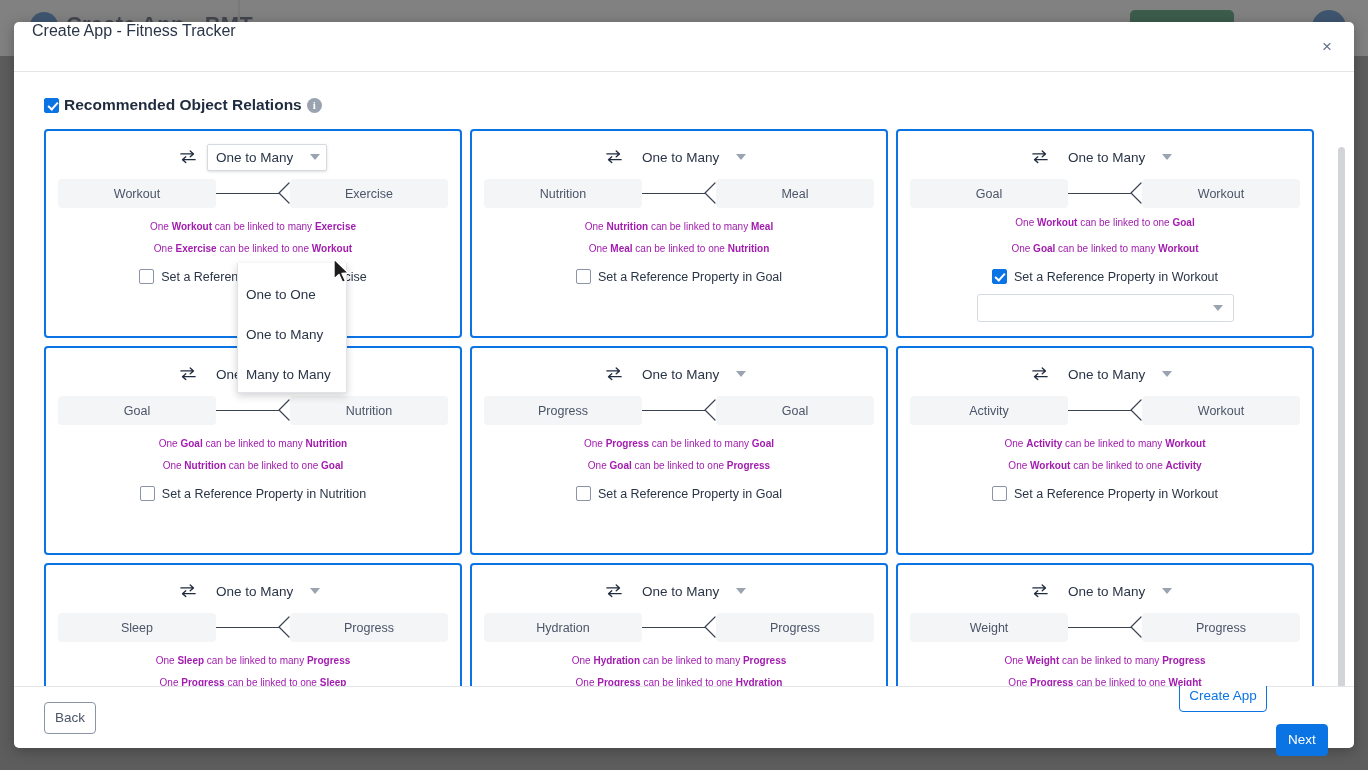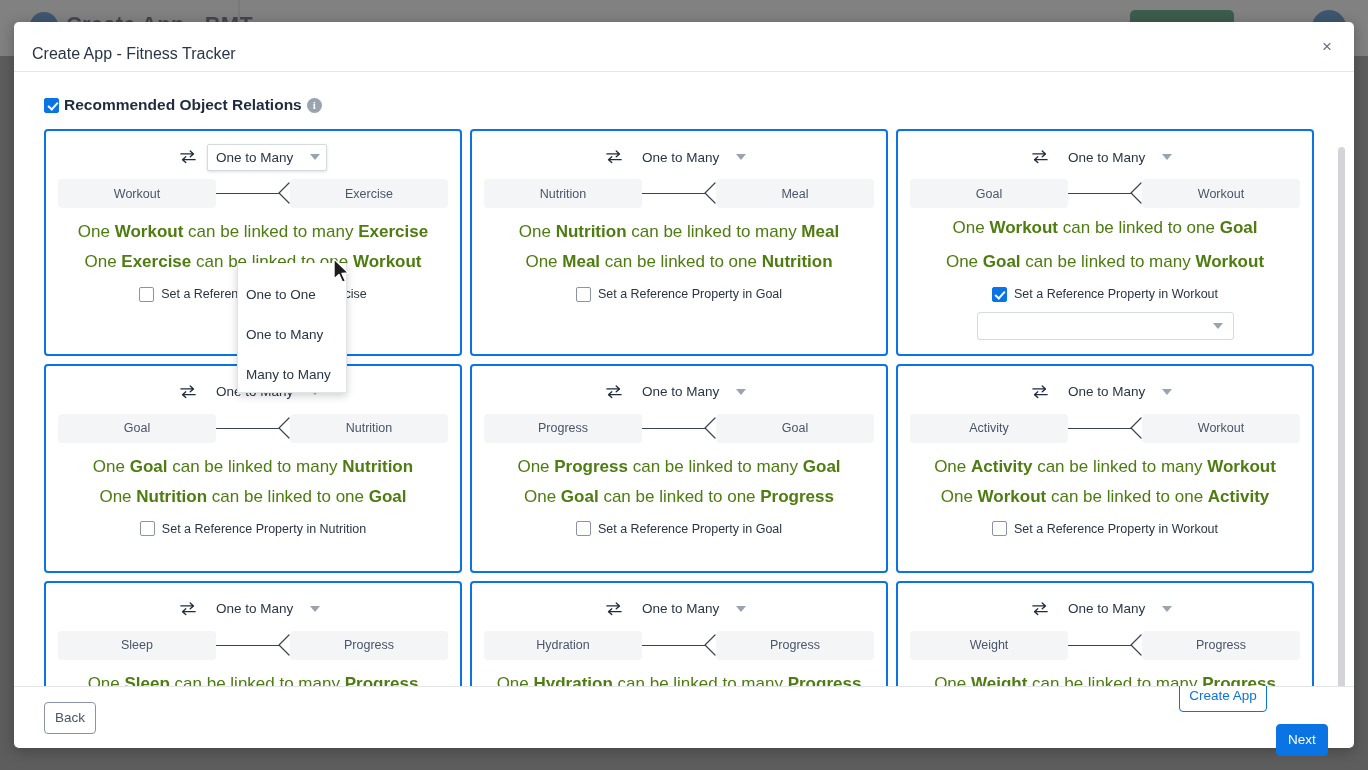--- a/index.html
+++ b/index.html
@@ -37,21 +37,21 @@
 
   
   #modal {
     position: absolute; left: 14px; top: 22px; width: 1340px; height: 726px;
     background: #fff; border-radius: 5px;
     box-shadow: 0 3px 14px rgba(0,0,0,.28);
     display: flex; flex-direction: column;
   }
   #modal-header {
     height: 50px; flex: 0 0 50px; border-bottom: 1px solid #e3e5e8;
-    display: flex; align-items: flex-end; padding: 0 16px 8px 18px; position: relative;
+    display: flex; align-items: flex-start; padding: 0 16px 8px 18px; position: relative;
   }
   #modal-title { font-size: 16px; color: #2a3547; }
   #close-btn {
     position: absolute; right: 14px; top: 12px; width: 26px; height: 26px;
     display: flex; align-items: center; justify-content: center;
     color: #62708a; font-size: 17px; cursor: pointer; background: none; border: none;
     font-family: "Liberation Sans", sans-serif;
   }
 
   #modal-body {
@@ -109,21 +109,21 @@
     display: flex; align-items: center; justify-content: center;
     font-size: 12.5px; color: #4a5568;
   }
   .connector { width: 74px; flex: 0 0 74px; height: 29px; position: relative; }
   .connector .line {
     position: absolute; left: 0; right: 10px; top: 14px; height: 1px; background: #3a4352;
   }
   .connector .foot { position: absolute; right: 0; top: 3px; }
 
   .rule {
-    text-align: center; font-size: 17px; color: #4d7c0f; margin-top: 13px; line-height: 1.25;
+    text-align: center; font-size: 10px; color: #a21caf; margin-top: 13px; line-height: 1.25;
   }
   .rule b { font-weight: bold; }
   .rule2 { margin-top: 9px; }
 
   .refrow {
     display: flex; align-items: center; justify-content: center; gap: 7px;
     margin-top: 14px; font-size: 12.5px; color: #2a3547;
   }
   .refsel {
     width: 257px; height: 28px; margin: 10px auto 0 auto; border: 1px solid #d5d9e0;

